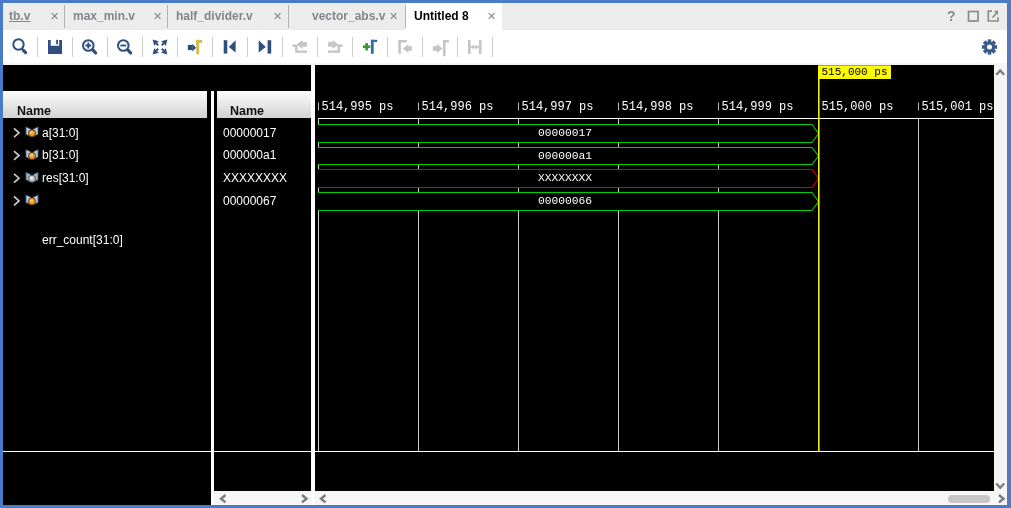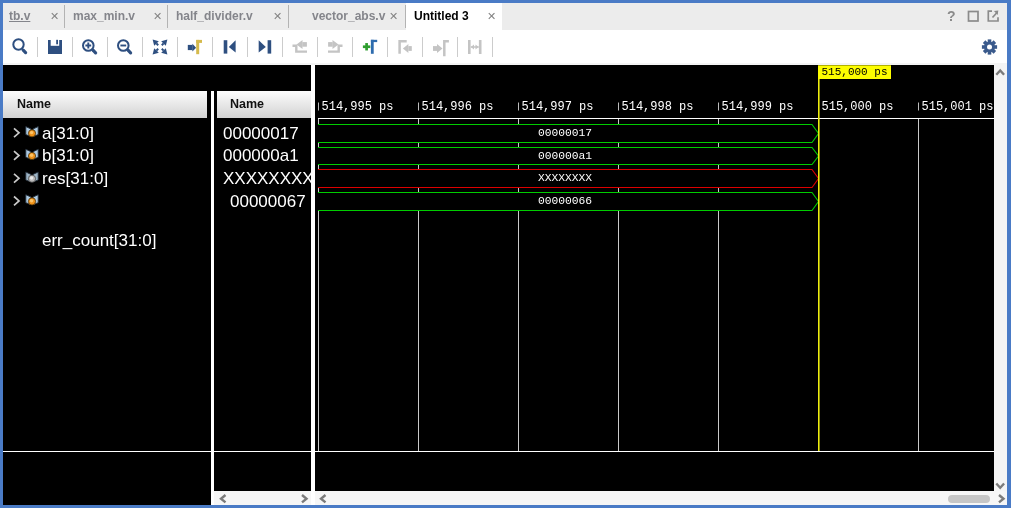--- a/index.html
+++ b/index.html
@@ -13,48 +13,48 @@
   .tabsep{position:absolute;top:5px;height:23px;width:1px;background:#b3b3b3;}
   #activetab{position:absolute;left:406px;top:3px;width:96px;height:27px;background:#ffffff;}
   
   #toolbar{left:3px;top:30px;width:1004px;height:33px;background:#ffffff;border-bottom:1px solid #d9d9d9;}
   .tsep{position:absolute;top:37px;height:20px;width:1px;background:#cccccc;}
   
   #leftblack{left:3px;top:65px;width:308px;height:440px;background:#000;}
   #coldiv{left:211px;top:91px;width:3px;height:414px;background:#ffffff;}
   #hdrname{left:3px;top:91px;width:204px;height:27px;background:linear-gradient(#fdfdfd,#d2d2d2);}
   #hdrval{left:217px;top:91px;width:94px;height:27px;background:linear-gradient(#fdfdfd,#d2d2d2);}
-  .hdrtxt{position:absolute;top:91px;height:27px;line-height:27px;font-size:12.5px;font-weight:bold;color:#111;}
+  .hdrtxt{position:absolute;top:98px;height:27px;line-height:27px;font-size:12.5px;font-weight:bold;color:#111;}
   #sash{left:311px;top:65px;width:4px;height:440px;background:#ffffff;}
   #wavepanel{left:315px;top:65px;width:679px;height:426px;background:#000;}
   #vscroll{left:994px;top:65px;width:13px;height:426px;background:#f4f4f4;}
   #hscroll1{left:214px;top:491px;width:97px;height:14px;background:#f6f6f6;}
   #hscroll2{left:315px;top:491px;width:692px;height:14px;background:#f6f6f6;}
   #leftline{left:3px;top:451px;width:308px;height:1px;background:#ffffff;}
-  .row{position:absolute;height:23px;line-height:23px;color:#ffffff;font-size:17px;white-space:nowrap;}
+  .row{position:absolute;height:23px;line-height:23px;color:#ffffff;font-size:12px;white-space:nowrap;}
   .thumb{position:absolute;left:948px;top:495px;width:42px;height:8px;background:#c6c6c6;border-radius:4px;}
 </style>
 </head>
 <body>
 
   <div class="abs" id="tabbar"></div>
   <div id="activetab"></div>
   <span class="tabtxt" style="left:9px;text-decoration:underline;">tb.v</span>
   <span class="tabx" style="left:50px;">✕</span>
   <div class="tabsep" style="left:64px;"></div>
   <span class="tabtxt" style="left:73px;">max_min.v</span>
   <span class="tabx" style="left:153px;">✕</span>
   <div class="tabsep" style="left:167px;"></div>
   <span class="tabtxt" style="left:176px;">half_divider.v</span>
   <span class="tabx" style="left:273px;">✕</span>
   <div class="tabsep" style="left:288px;"></div>
   <span class="tabtxt" style="left:312px;">vector_abs.v</span>
   <span class="tabx" style="left:389px;">✕</span>
   <div class="tabsep" style="left:405px;"></div>
-  <span class="tabtxt" style="left:414px;color:#000;">Untitled 3</span>
+  <span class="tabtxt" style="left:414px;color:#000;">Untitled 8</span>
   <span class="tabx" style="left:487px;">✕</span>
   <span class="tabtxt" style="left:947px;color:#8a8a8a;font-size:14px;">?</span>
   <svg class="abs" style="left:966px;top:8px;" width="36" height="17" viewBox="0 0 36 17">
     <rect x="2.5" y="3.5" width="9.5" height="9.5" fill="none" stroke="#8b8b8b" stroke-width="1.7"></rect>
     <path d="M26,3.2 H22.3 V13 H32 V9.3" fill="none" stroke="#8b8b8b" stroke-width="1.7"></path>
     <path d="M26.5,9.5 L31.5,4" stroke="#8b8b8b" stroke-width="1.7"></path>
     <path d="M32.3,2.6 l-4.4,0.5 l3.8,3.8 Z" fill="#8b8b8b"></path>
   </svg>
 
   <div class="abs" id="toolbar"></div>
@@ -199,21 +199,21 @@
       <circle cx="6.6" cy="10.6" r="1.7" fill="#fbc468"></circle>
     </g>
   </svg>
   <div class="row" style="left:42px;top:121.5px;">a[31:0]</div>
   <div class="row" style="left:42px;top:144.2px;">b[31:0]</div>
   <div class="row" style="left:42px;top:166.9px;">res[31:0]</div>
   <div class="row" style="left:42px;top:189.6px;margin-top:39px;">err_count[31:0]</div>
   <div class="row" style="left:223px;top:121.5px;">00000017</div>
   <div class="row" style="left:223px;top:144.2px;">000000a1</div>
   <div class="row" style="left:223px;top:166.9px;">XXXXXXXX</div>
-  <div class="row" style="left:230px;top:189.6px;">00000067</div>
+  <div class="row" style="left:223px;top:189.6px;">00000067</div>
 
   <svg class="abs" style="left:315px;top:65px;" width="679" height="426" viewBox="0 0 679 426">
     <g stroke="#c9c9c9" stroke-width="1">
       <path d="M3.5,54 V386 M103.5,54 V386 M203.5,54 V386 M303.5,54 V386 M403.5,54 V386 M503.5,54 V386 M603.5,54 V386"></path>
     </g>
     <g stroke="#bbbbbb" stroke-width="1">
       <path d="M3.5,37.5 V45.5 M103.5,37.5 V45.5 M203.5,37.5 V45.5 M303.5,37.5 V45.5 M403.5,37.5 V45.5 M503.5,37.5 V45.5 M603.5,37.5 V45.5"></path>
     </g>
     <path d="M3,53.5 H679" stroke="#ffffff" stroke-width="1"></path>
     <path d="M0,386.5 H679" stroke="#ffffff" stroke-width="1"></path>

